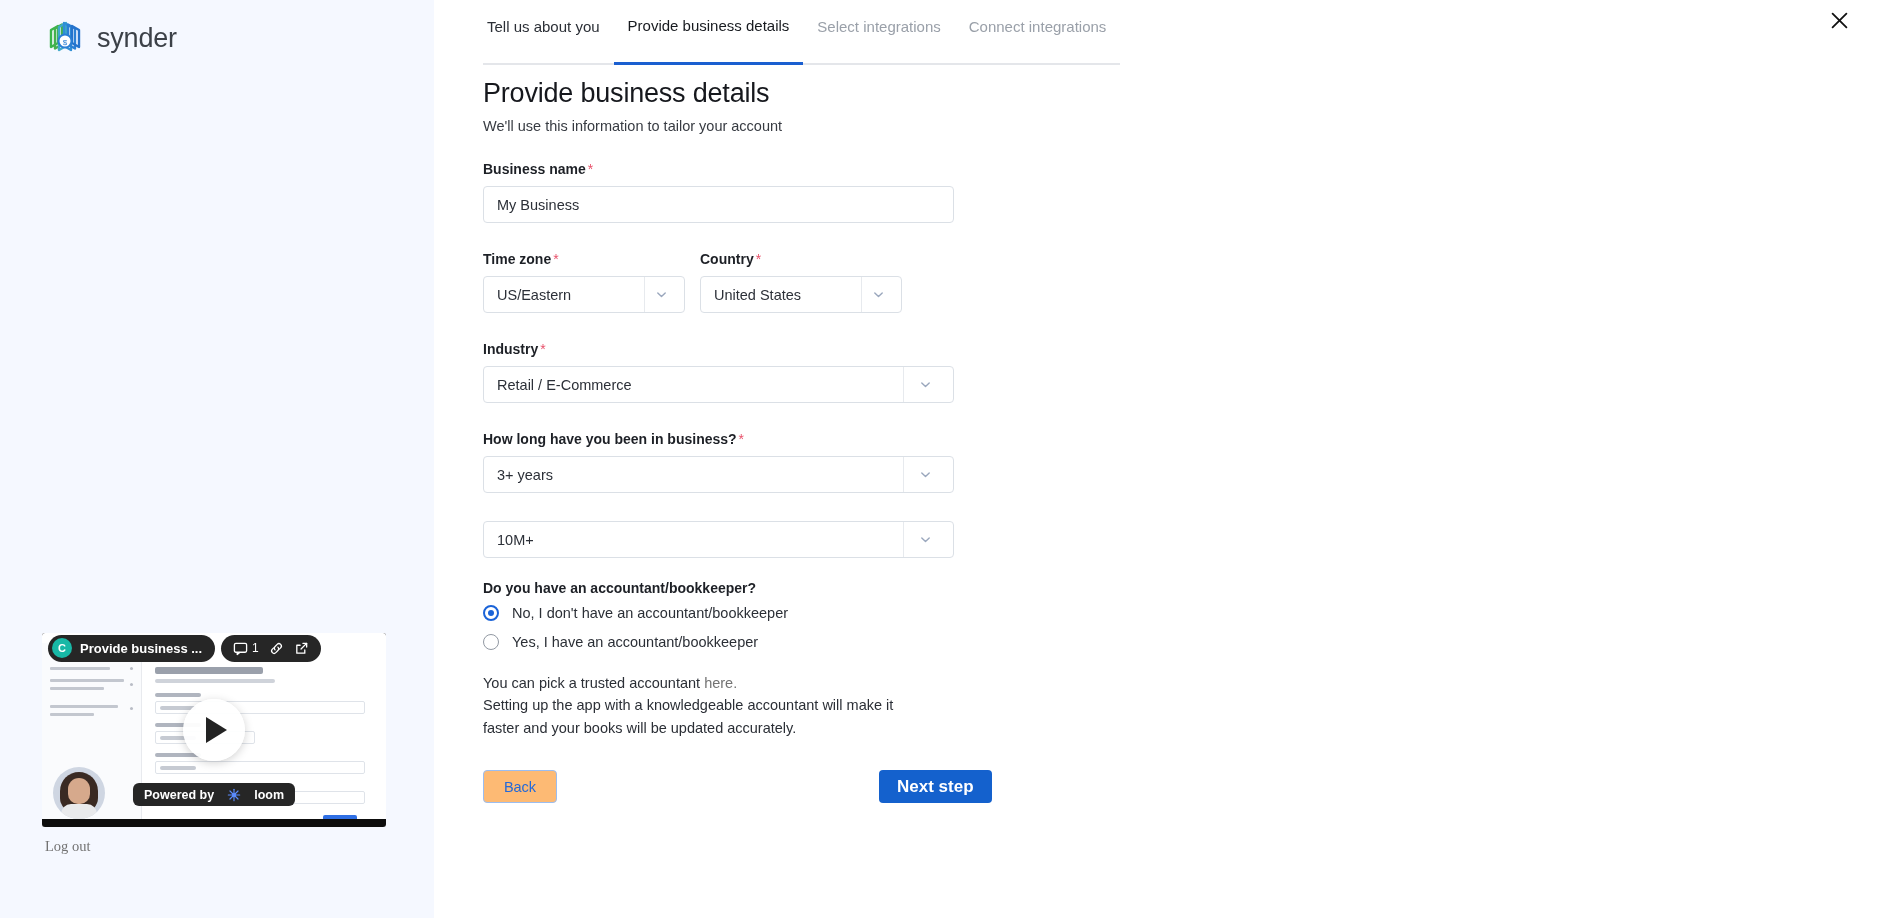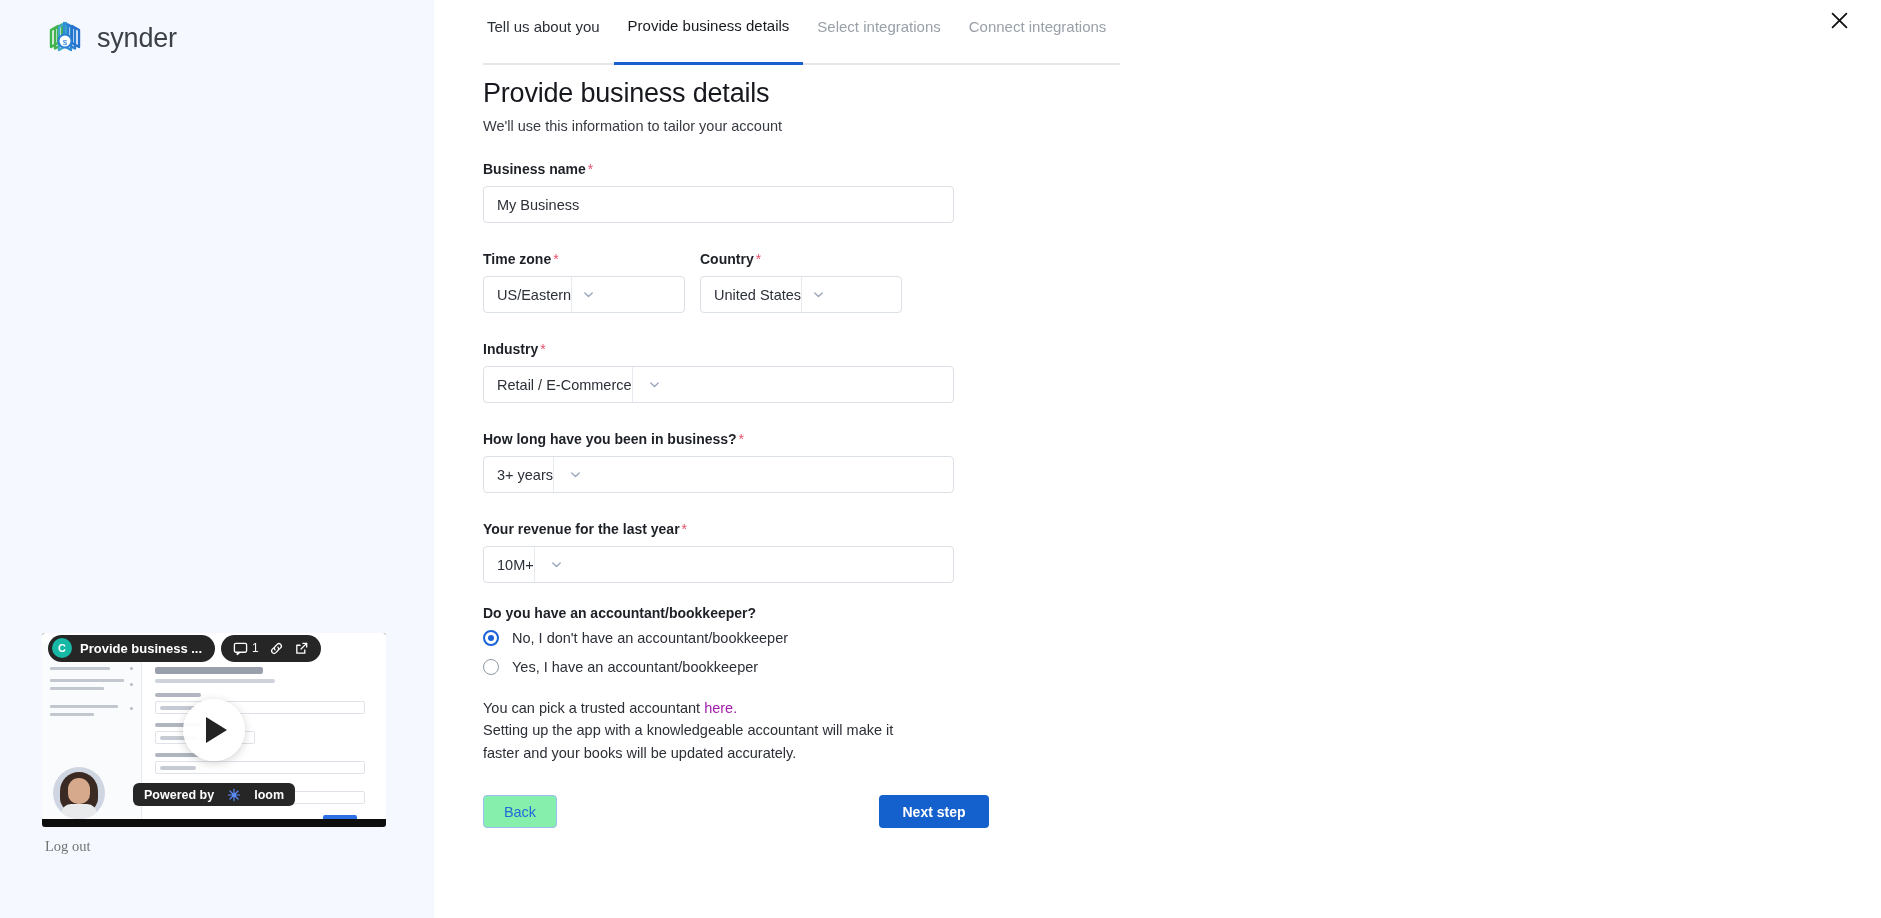--- a/index.html
+++ b/index.html
@@ -175,21 +175,21 @@
 
   .input, .select {
     width: 471px; height: 37px;
     border: 1px solid #dbe0e6; border-radius: 4px;
     background: #fff;
     display: flex; align-items: center;
     padding: 0 13px;
     font-size: 14.5px; color: #2c3038;
     position: relative;
   }
-  .select { padding-right: 6px; }
+  .select { padding-right: 6px; justify-content: space-between; }
   .select .sel-val { color: #2c3038; font-size: 14.5px; }
   .select .sel-arrow {
     width: 44px; height: 100%;
     display: flex; align-items: center; justify-content: center;
     border-left: 1px solid #e7eaee;
   }
   .select .sel-arrow svg { display: block; }
 
   .row2 { display: flex; gap: 15px; }
   .row2 .col { }
@@ -212,35 +212,35 @@
   .radio.checked::after {
     content: ""; position: absolute; left: 3px; top: 3px;
     width: 6px; height: 6px; border-radius: 50%; background: #1a63d8;
   }
   .radio-label { font-size: 14.5px; color: #2b2f36; }
 
   .helper {
     margin-top: 22px;
     font-size: 14.5px; color: #2b2f36; line-height: 1.55;
   }
-  .helper a { color: #a21caf; text-decoration: none; margin-top: 25px; }
+  .helper a { color: #737373; text-decoration: none; margin-top: 25px; }
 
   .btn-row { display: flex; gap: 0; margin-top: 31px; align-items: center; }
   .btn-back {
     width: 74px; height: 33px;
     border: 1px solid #9bbdf0; border-radius: 4px;
-    background: #86efac; color: #2469d8;
+    background: #fdba74; color: #2469d8;
     font-size: 14.5px; cursor: pointer;
     display: flex; align-items: center; justify-content: center;
   }
   .btn-next {
     margin-left: 322px;
     min-width: 110px; height: 33px; padding: 0 18px;
     background: #1461cd; border: none; border-radius: 4px;
-    color: #fff; font-size: 14px; font-weight: bold; cursor: pointer;
+    color: #fff; font-size: 17px; font-weight: bold; cursor: pointer;
     display: flex; align-items: center; justify-content: center;
   }
 
   .close-btn {
     position: absolute; right: 27px; top: 5px;
     width: 30px; height: 30px;
     display: flex; align-items: center; justify-content: center;
     cursor: pointer;
   }
 </style>
@@ -439,23 +439,20 @@
             <svg width="13" height="13" viewBox="0 0 14 14">
                 <path d="M3 5.3 L7 9.2 L11 5.3" fill="none" stroke="#9aa7bd" stroke-width="1.5" stroke-linecap="round" stroke-linejoin="round"></path>
               </svg>
           </span>
         </div>
       </div>
 
       <div class="gap-28"></div>
 
       <div class="field">
-        <label class="label">
-          <span>Your revenue for the last year</span><span class="req">*</span>
-        </label>
         <div class="select">
           <span class="sel-val">10M+</span>
           <span class="sel-arrow">
             <svg width="13" height="13" viewBox="0 0 14 14">
                 <path d="M3 5.3 L7 9.2 L11 5.3" fill="none" stroke="#9aa7bd" stroke-width="1.5" stroke-linecap="round" stroke-linejoin="round"></path>
               </svg>
           </span>
         </div>
       </div>
 

